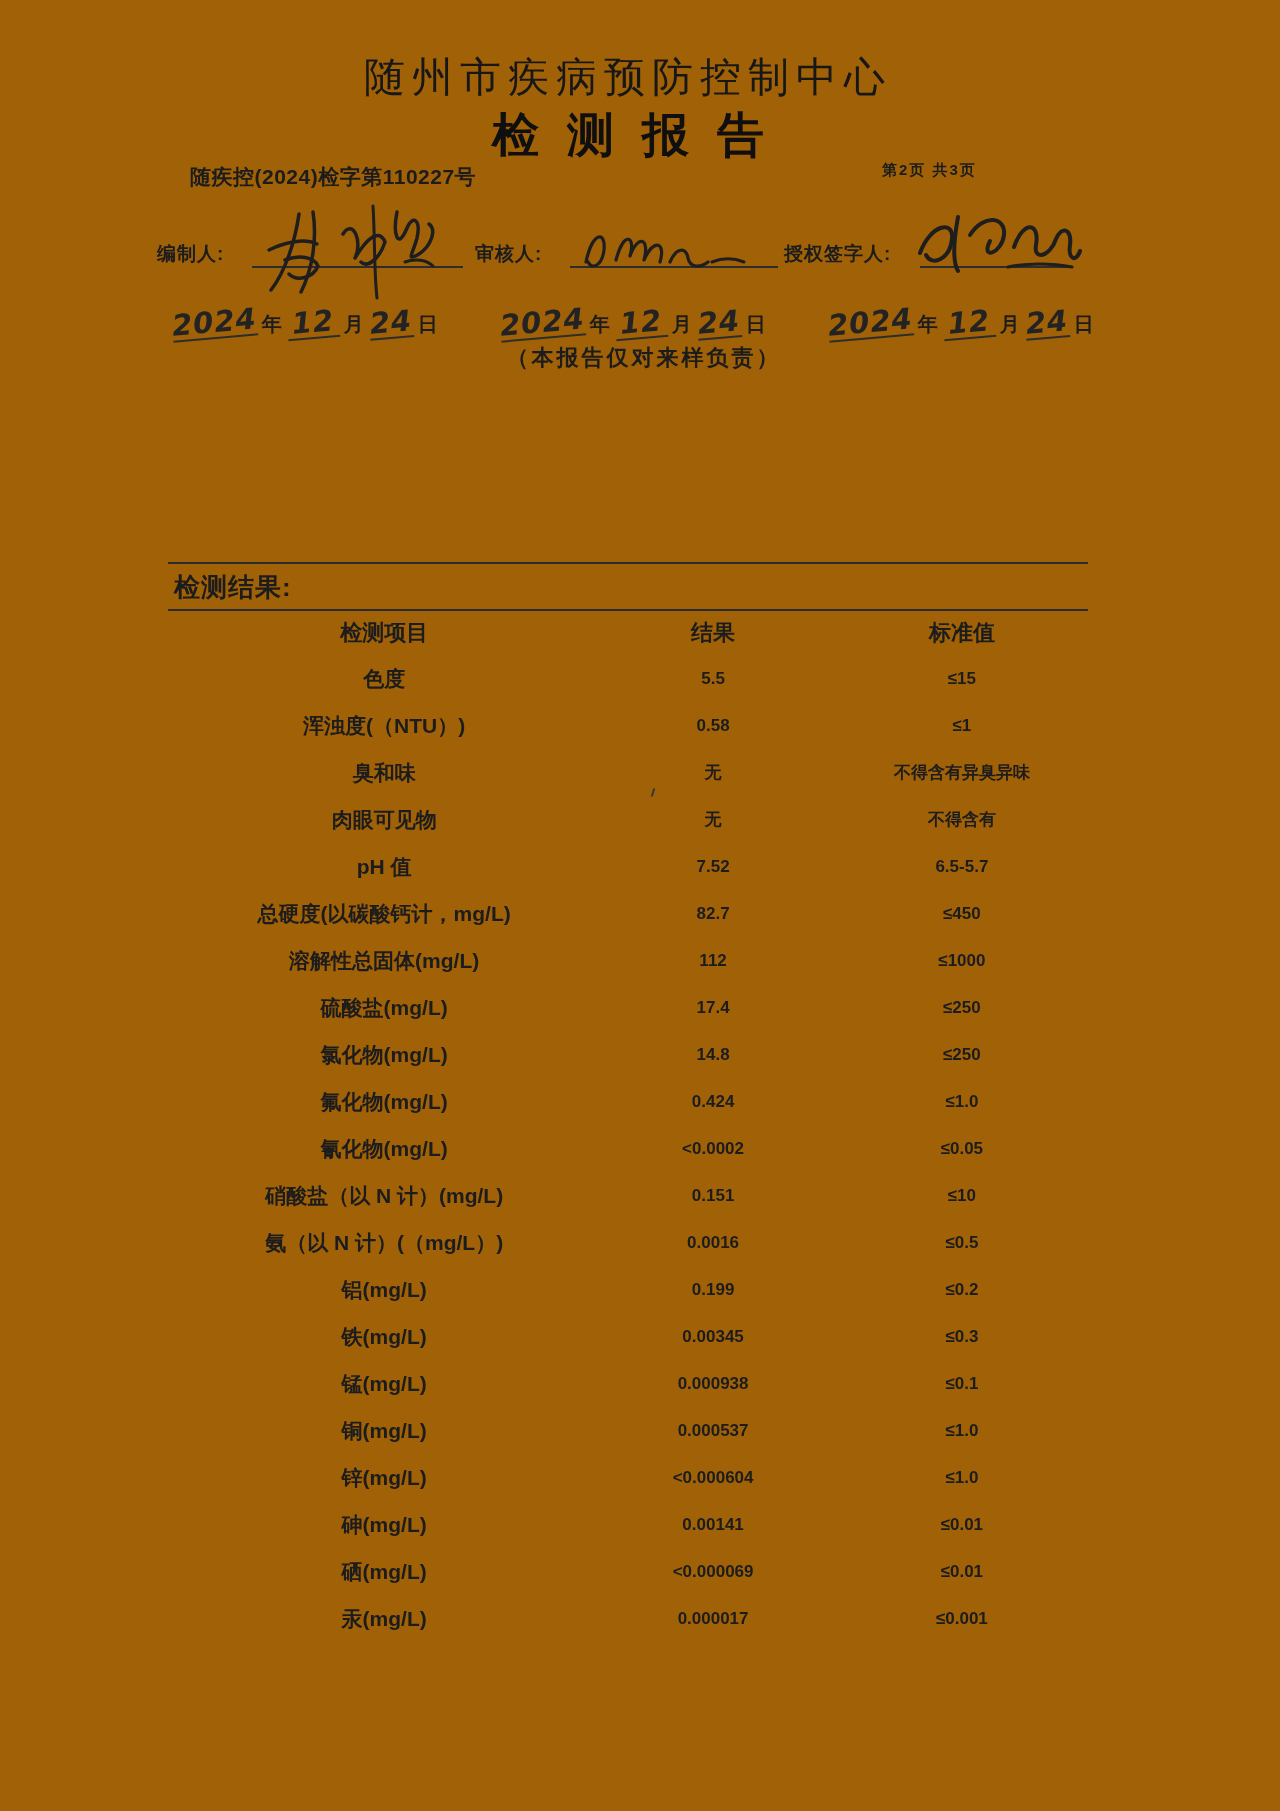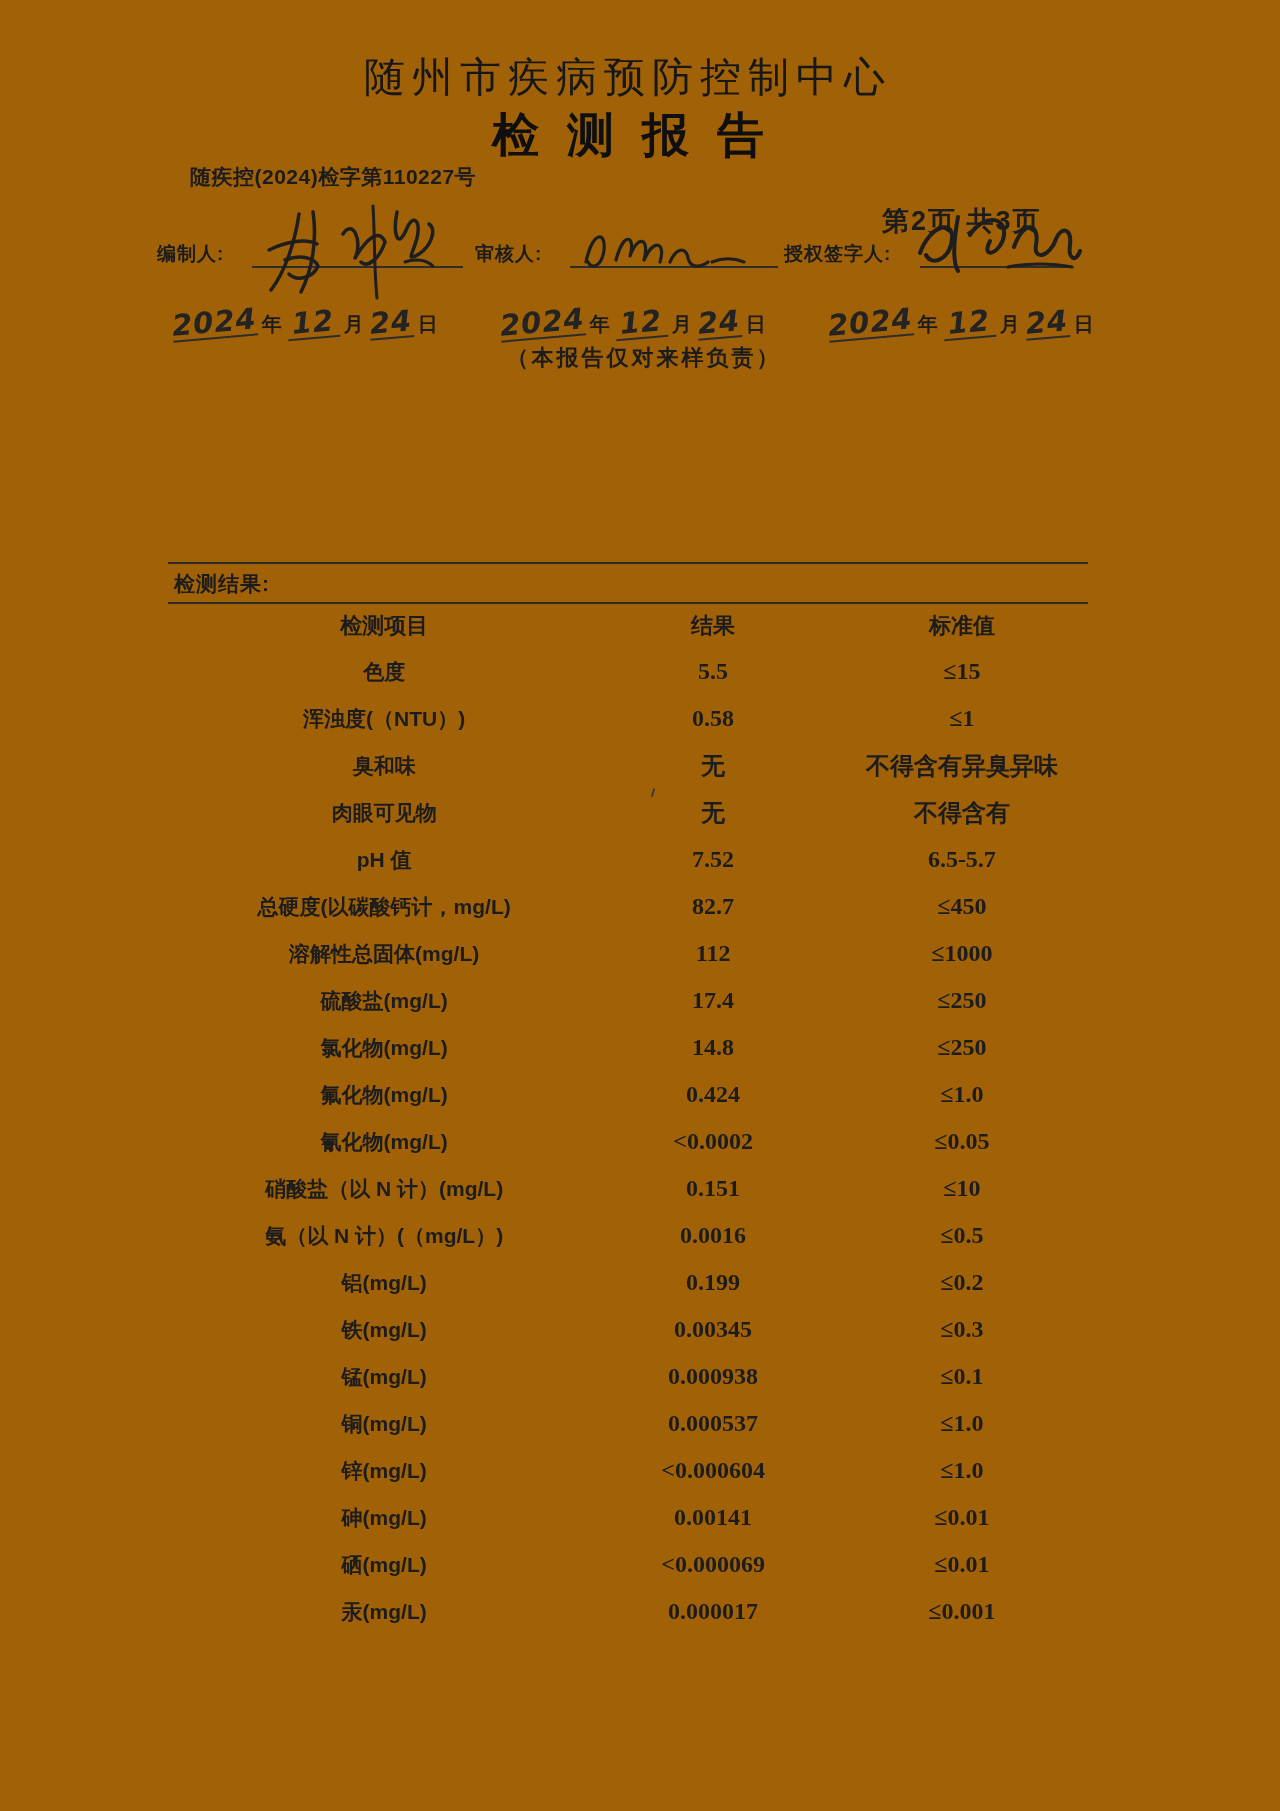--- a/index.html
+++ b/index.html
@@ -27,21 +27,21 @@
     font-size:47px;font-weight:bold;letter-spacing:28px;
     text-indent:28px;
     color:#0f0f0f;
   }
   .doc-number{
     position:absolute;top:163px;left:190px;
     font-size:21px;font-weight:600;letter-spacing:0.5px;
   }
   .page-info{
     position:absolute;top:161px;left:882px;
-    font-size:27px;font-weight:bold;letter-spacing:2px;margin-top:42px;
+    font-size:15px;font-weight:bold;letter-spacing:2px;
   }
   
   .sig-label{
     position:absolute;
     font-size:19px;font-weight:600;letter-spacing:1px;
   }
   .sig-line{
     position:absolute;height:0;border-bottom:2px solid #2d2d2d;
   }
   .sig-svg{position:absolute;}
@@ -72,31 +72,31 @@
     position:absolute;top:343px;left:16px;width:1256px;
     text-align:center;
     font-size:22px;font-weight:600;letter-spacing:3px;
   }
   
   .results{
     position:absolute;top:562px;left:168px;width:920px;
   }
   .rule{border-top:2px solid #2b2b2b;}
   .section-label{
-    font-size:21px;font-weight:bold;letter-spacing:1px;
+    font-size:26px;font-weight:bold;letter-spacing:1px;
     padding:6px 2px 4px 6px;
   }
   .thead,.tr{display:flex;align-items:center;}
   .thead{height:44px;font-size:22px;font-weight:bold;}
   .tr{height:47px;font-size:21px;font-weight:600;}
   .td,.th{text-align:center;}
   .c1{width:47%;}
   .c2{width:24.5%;}
   .c3{width:28.5%;box-sizing:border-box;padding-left:10px;}
-  .td.c2,.td.c3{font-size:24px;font-family:Liberation Serif, serif;}
+  .td.c2,.td.c3{font-size:17px;}
   
   .scan-tick{
     position:absolute;left:652px;top:788px;
     width:2px;height:9px;background:#3a3a3a;
     transform:rotate(18deg);border-radius:1px;
   }
 </style>
 </head>
 <body>
 

